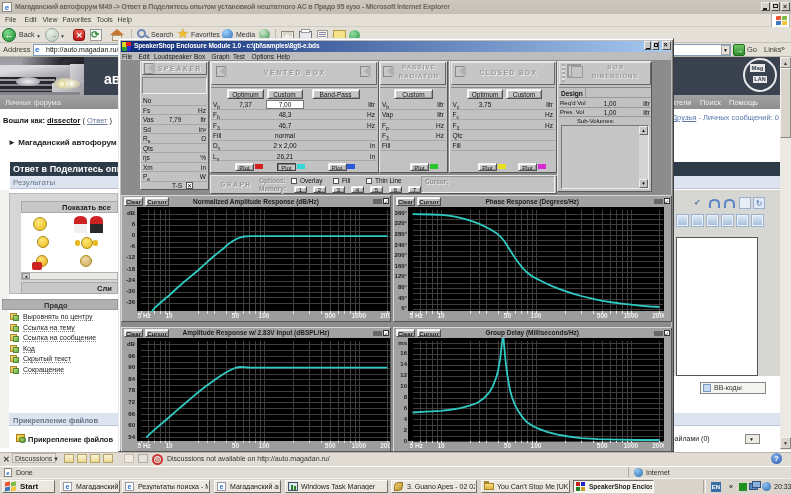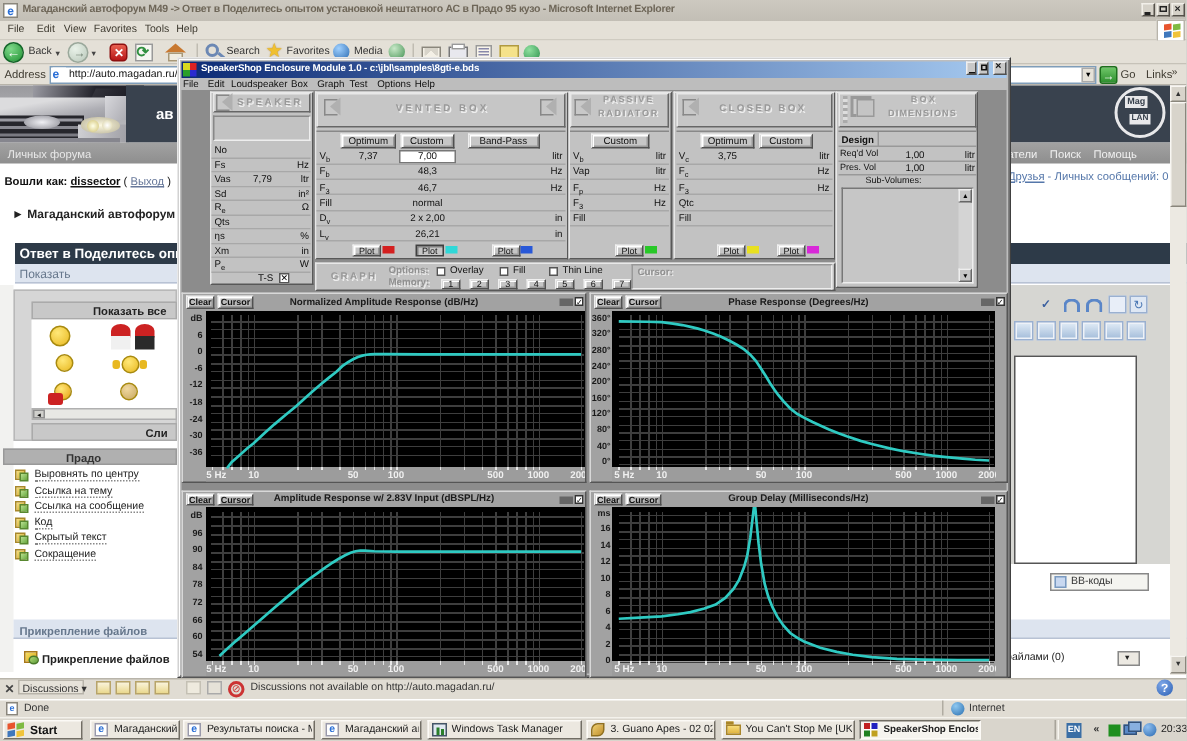--- a/index.html
+++ b/index.html
@@ -77,35 +77,35 @@
 <div style="position:absolute;left:0;top:79px;width:55px;height:2px;background:#9a9aa2"></div>
 <div style="position:absolute;left:0;top:84px;width:54px;height:2px;background:#8a8a92"></div>
 <div style="position:absolute;left:0;top:89px;width:52px;height:2px;background:#7a7a82"></div>
 <div style="position:absolute;left:16px;top:77px;width:24px;height:9px;background:radial-gradient(#f0f0f4,#8a8a92);border-radius:50%"></div>
 <div style="position:absolute;left:52px;top:83px;width:34px;height:12px;background:linear-gradient(100deg,#d0d0d4,#9e9ea4)"></div>
 <div style="position:absolute;left:54px;top:78px;width:26px;height:11px;background:radial-gradient(#fcf8e0,#b8b298);border-radius:45% 55% 50% 50%"></div>
 <div style="position:absolute;left:58px;top:80px;width:8px;height:8px;background:radial-gradient(#ffffe8,#cfc070);border-radius:50%"></div>
 <div style="position:absolute;left:68px;top:80px;width:7px;height:7px;background:radial-gradient(#ffffff,#d8d0a0);border-radius:50%"></div>
 <div style="position:absolute;left:0;top:92px;width:80px;height:3px;background:#86868e"></div>
 <div style="position:absolute;left:84px;top:57px;width:34px;height:38px;background:#39424e"></div>
-<div style="position:absolute;left:104px;top:71px;font-size:10px;font-weight:bold;color:#fff">ав</div>
+<div style="position:absolute;left:104px;top:71px;font-size:14px;font-weight:bold;color:#fff">ав</div>
 <div style="position:absolute;left:674px;top:57px;width:106px;height:38px;background:#39424e"></div>
 <div style="position:absolute;left:743px;top:58px;width:34px;height:34px;border:2px solid #e8e8ea;border-radius:50%;background:#39424e"></div>
 <div style="position:absolute;left:750px;top:64px;width:15px;height:8px;background:#e8e8ea;font-size:6px;color:#39424e;font-weight:bold;text-align:center;line-height:8px">Mag</div>
 <div style="position:absolute;left:753px;top:76px;width:14px;height:7px;background:#e8e8ea;font-size:5.5px;color:#39424e;font-weight:bold;text-align:center;line-height:7px">LAN</div>
 <div style="position:absolute;left:0;top:95px;width:791px;height:14px;background:linear-gradient(#a2a2a2,#8e8e8e)"></div>
 <div style="position:absolute;left:5px;top:98px;font-size:7.5px;color:#e8e8e8">Личных форума</div>
 <div style="position:absolute;left:652px;top:98px;font-size:7.5px;color:#f0f0f0">льзователи&nbsp;&nbsp;&nbsp;&nbsp;Поиск&nbsp;&nbsp;&nbsp;&nbsp;Помощь</div>
-<div style="position:absolute;left:3px;top:116px;font-size:7.5px;color:#111"><b>Вошли как: <span style="text-decoration:underline">dissector</span></b> ( <span style="color:#667799;text-decoration:underline">Выход</span> )</div>
+<div style="position:absolute;left:3px;top:116px;font-size:7.5px;color:#111"><b>Вошли как: <span style="text-decoration:underline">dissector</span></b> ( <span style="color:#667799;text-decoration:underline">Ответ</span> )</div>
 <div style="position:absolute;left:672px;top:113px;font-size:7.5px;color:#5577aa"><span style="text-decoration:underline">Друзья</span> - <span style="">Личных сообщений: 0</span></div>
 <div style="position:absolute;left:8px;top:138px;font-size:8px;font-weight:bold;color:#222">► Магаданский автофорум М</div>
 <div style="position:absolute;left:10px;top:162px;width:781px;height:14px;background:#2d3a48"></div>
 <div style="position:absolute;left:13px;top:164px;font-size:9px;font-weight:bold;color:#fff">Ответ в Поделитесь опыт</div>
 <div style="position:absolute;left:10px;top:176px;width:781px;height:13px;background:#dde4ef;border-bottom:1px solid #b8c2d4"></div>
-<div style="position:absolute;left:13px;top:178px;font-size:8px;color:#66778c">Показать</div>
+<div style="position:absolute;left:13px;top:178px;font-size:8px;color:#66778c">Результаты</div>
 <div style="position:absolute;left:0;top:190px;width:9px;height:258px;background:#f2f2f0"></div>
 <div style="position:absolute;left:9px;top:193px;width:109px;height:101px;background:#d6d6d6;border:1px solid #b8b8b8"></div>
 <div style="position:absolute;left:21px;top:201px;width:97px;height:12px;background:#c8c8c8;border:1px solid #aaa"></div>
 <div style="position:absolute;left:62px;top:203px;font-size:7.5px;font-weight:bold;color:#222">Показать все</div>
 <div style="position:absolute;left:21px;top:213px;width:97px;height:59px;background:#fff"></div>
 <div style="position:absolute;left:33px;top:217px;width:14px;height:14px;border-radius:50%;background:radial-gradient(circle at 38% 32%,#ffe878,#e8b820);border:1px solid #a88a10"></div>
 <div style="position:absolute;left:74px;top:216px;width:13px;height:9px;background:#cc2222;border-radius:50% 50% 0 0"></div>
 <div style="position:absolute;left:74px;top:224px;width:13px;height:9px;background:#f0f0f0"></div>
 <div style="position:absolute;left:90px;top:216px;width:13px;height:9px;background:#cc2222;border-radius:50% 50% 0 0"></div>
 <div style="position:absolute;left:90px;top:224px;width:13px;height:9px;background:#2a2a2a"></div>

